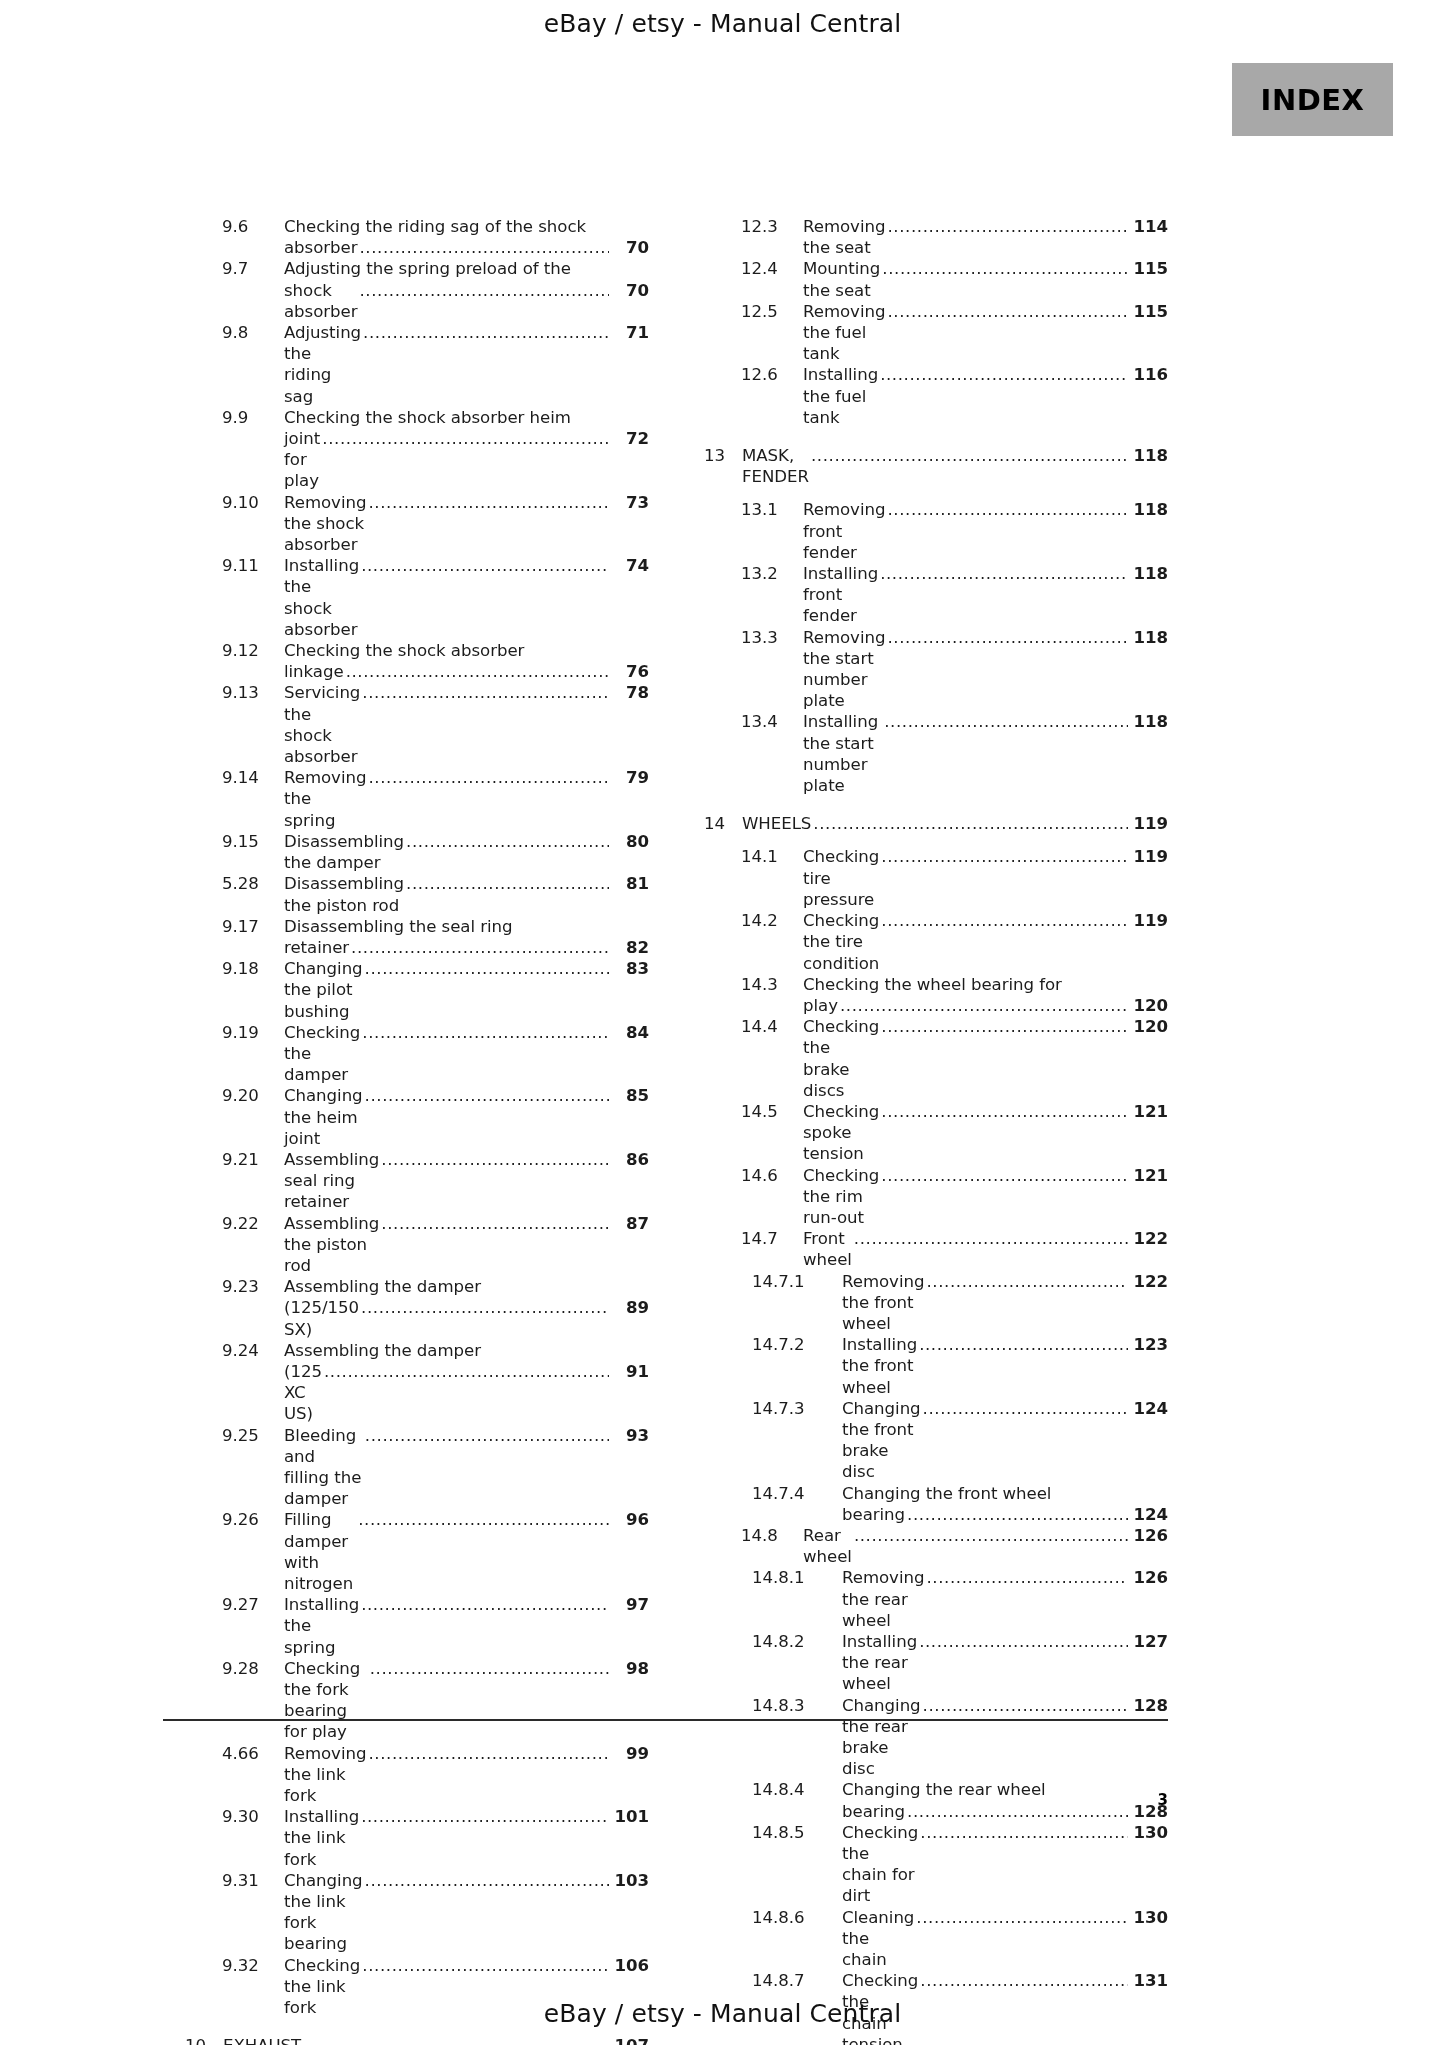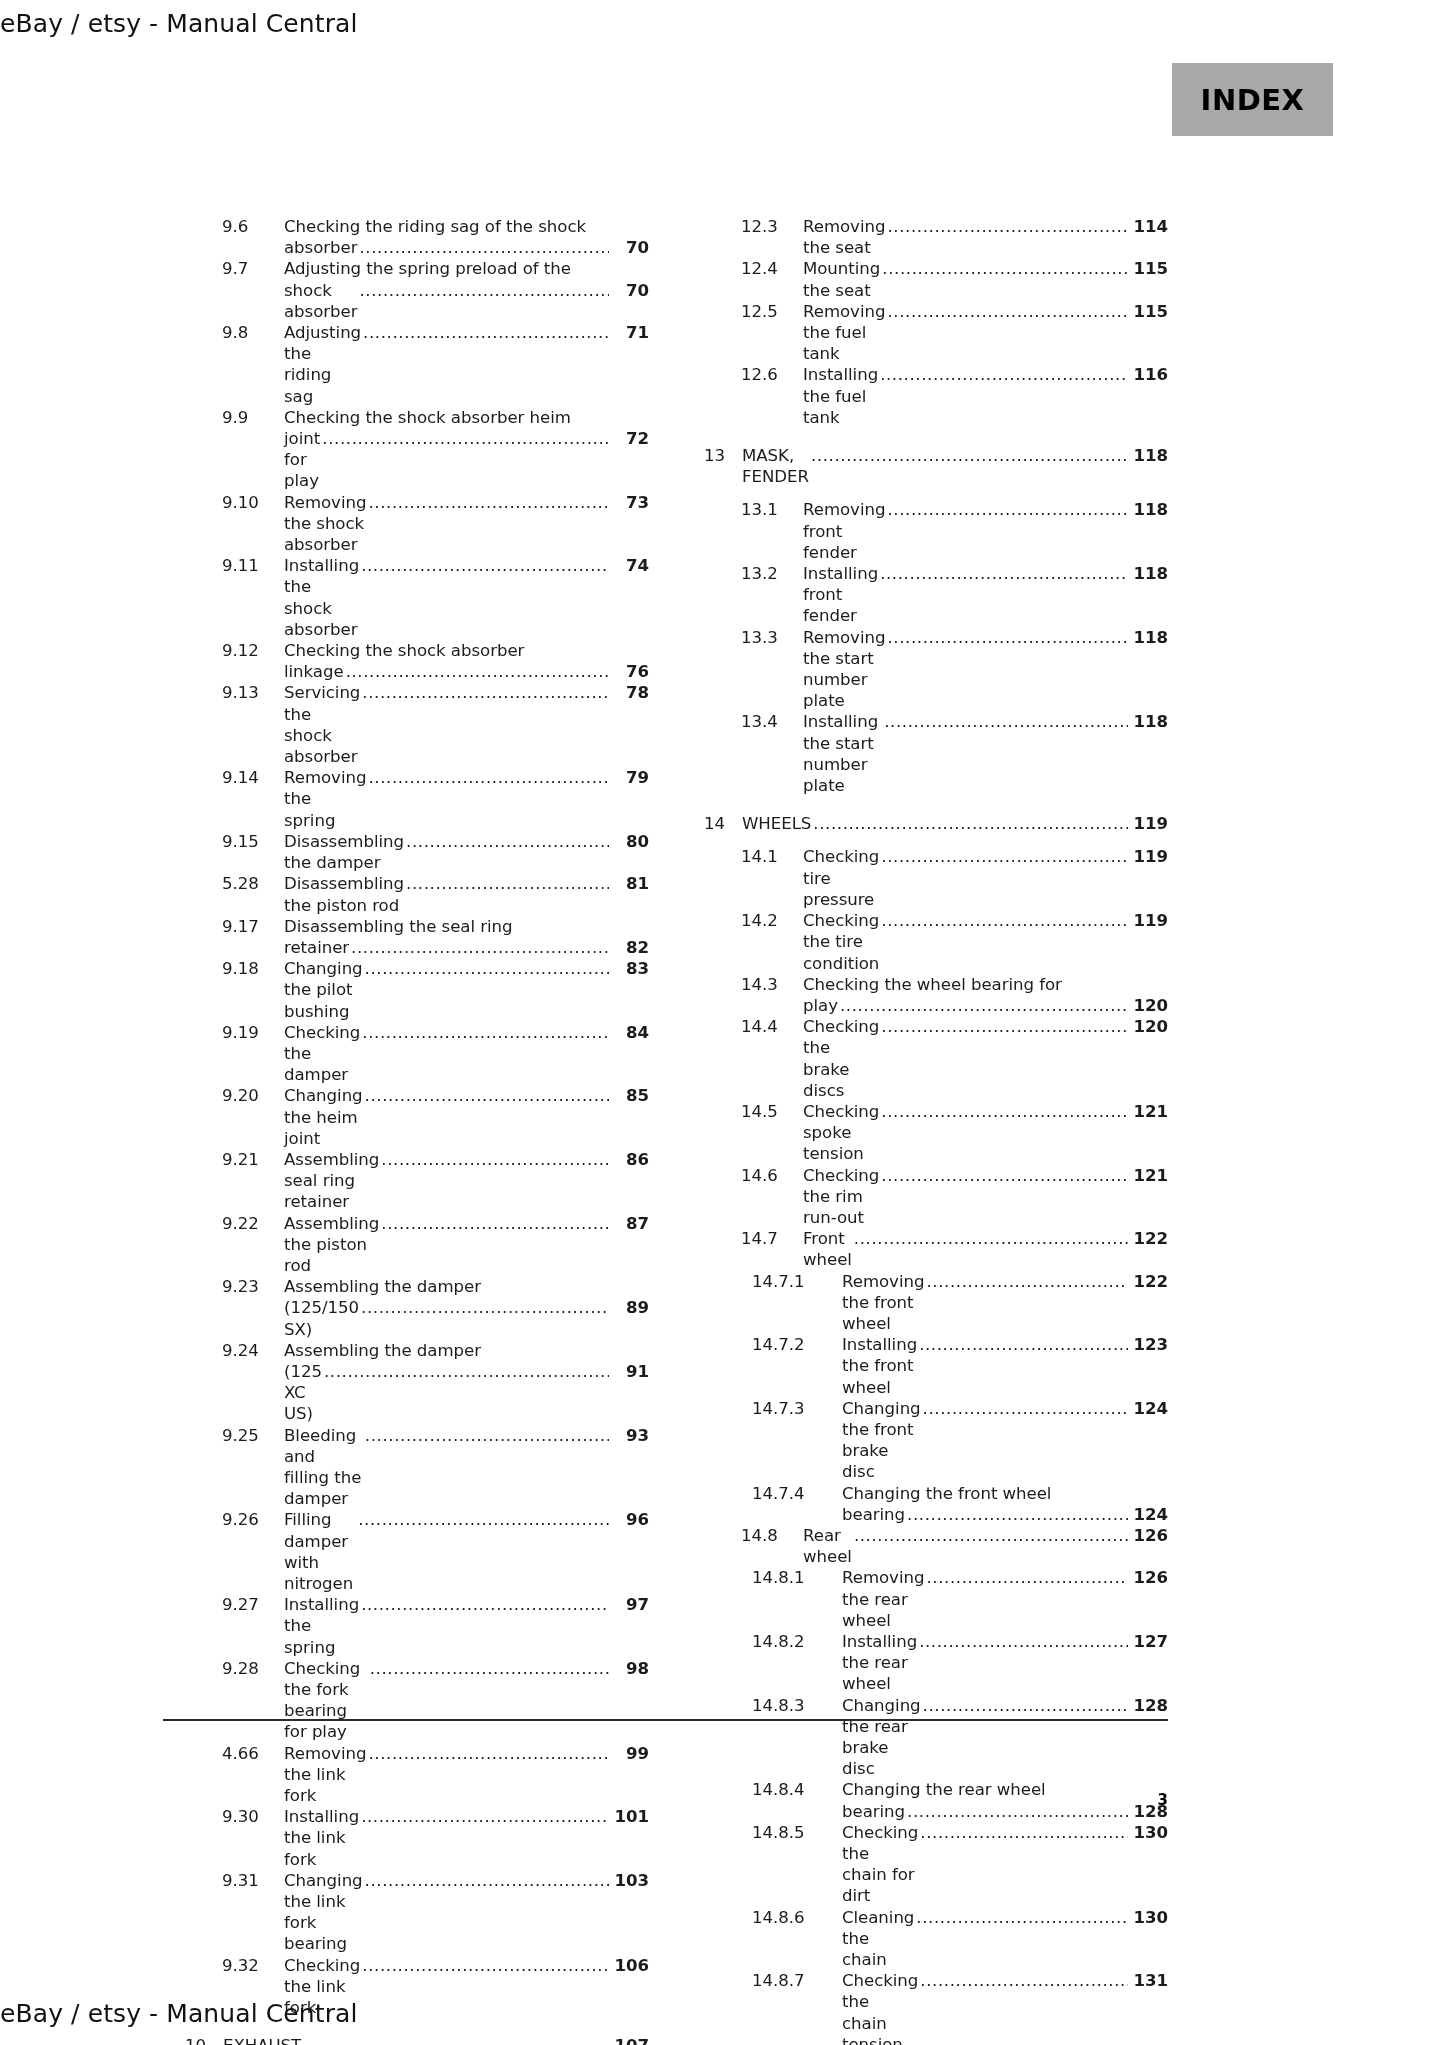--- a/index.html
+++ b/index.html
@@ -14,33 +14,34 @@
     font-family: "DejaVu Sans", "Liberation Sans", sans-serif;
     color: #1a1a1a;
     overflow: hidden;
   }
 
   
   .watermark {
     position: absolute;
     left: 0;
     width: 1445px;
+    text-align: center;
     font-family: "DejaVu Sans", "Liberation Sans", sans-serif;
     font-size: 25px;
     letter-spacing: 0.1px;
     color: #111111;
     white-space: nowrap;
   }
   .watermark-top { top: 9px; }
   .watermark-bottom { top: 1999px; }
 
   
   .index-tab {
     position: absolute;
-    left: 1172px;
+    left: 1232px;
     top: 63px;
     width: 161px;
     height: 73px;
     background: #a8a8a8;
     display: flex;
     align-items: center;
     justify-content: center;
   }
   .index-tab-label {
     font-family: "DejaVu Sans", "Liberation Sans", sans-serif;

